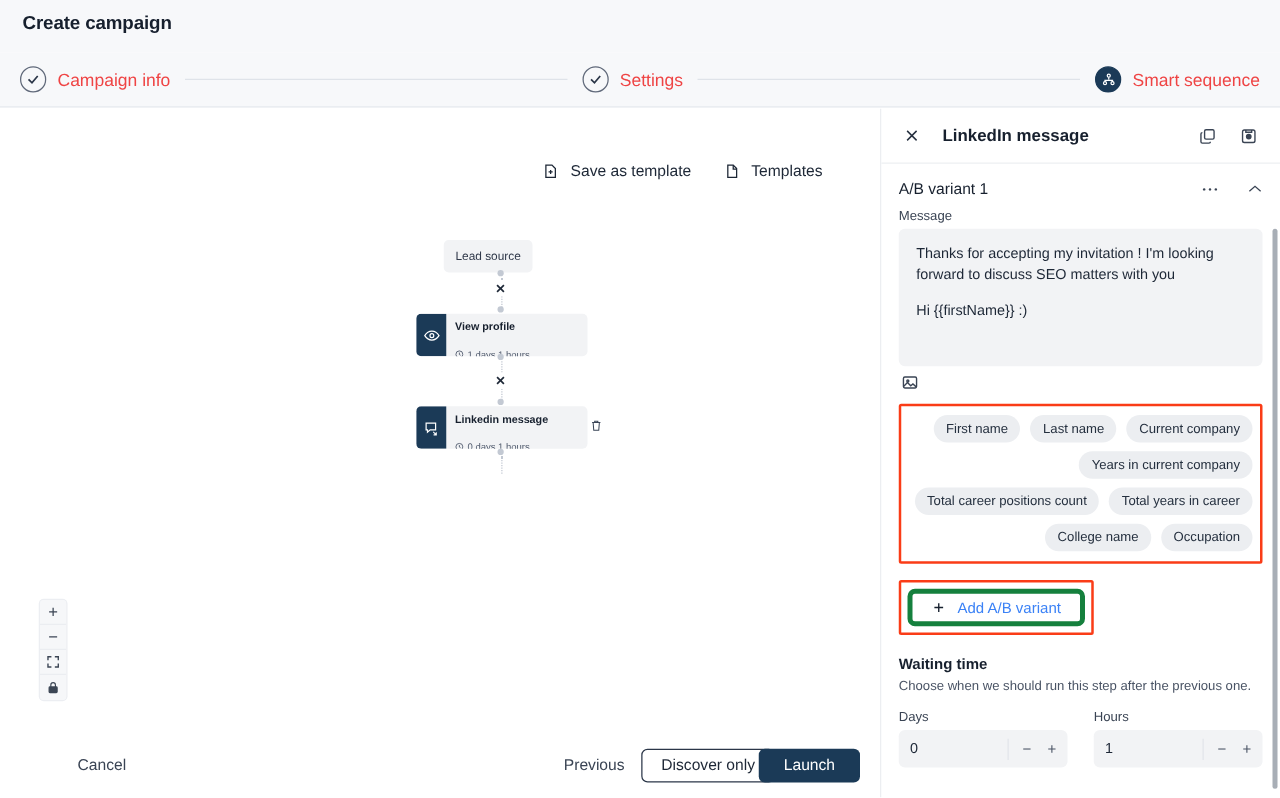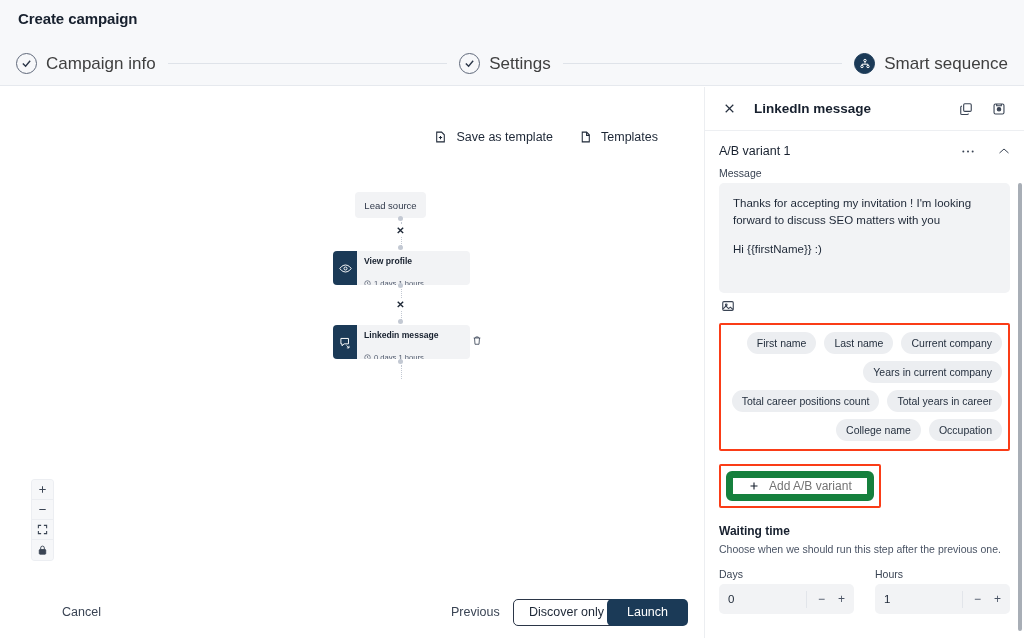--- a/index.html
+++ b/index.html
@@ -26,21 +26,21 @@
     background: #f7f8fa; border-bottom: 1px solid #e6e9ee;
     display: flex; align-items: center; padding: 0 16px;
   }
   .step { display: flex; align-items: center; gap: 9px; flex: 0 0 auto; }
   .step-circle {
     width: 21px; height: 21px; border-radius: 50%;
     display: flex; align-items: center; justify-content: center;
     border: 1.3px solid #60697a; color: #2b3648;
   }
   .step-circle.filled { background: #1b3a57; border-color: #1b3a57; color: #fff; }
-  .step-label { font-size: 17px; color: #404040; }
+  .step-label { font-size: 14px; color: #ef4444; }
   .step-line { flex: 1 1 auto; height: 1px; background: #dfe3e9; margin: 0 12px; }
 
   
   .canvas {
     position: absolute; top: 87px; left: 0; width: 704px; height: 551px;
     background: #ffffff;
   }
   .canvas-tools {
     position: absolute; top: 43px; right: 46px;
     display: flex; gap: 26px; align-items: flex-end;
@@ -175,22 +175,22 @@
     font-size: 10.5px; color: #25303f; cursor: pointer; white-space: nowrap;
   }
 
   .addvar-wrap {
     margin-top: 13px; border: 2.5px solid #fa3c17; border-radius: 2px;
     padding: 5px; display: inline-flex;
   }
   .btn-addvar {
     display: inline-flex; align-items: center; gap: 9px;
     height: 30px; padding: 0 15px; border-radius: 6px;
-    border: 7px solid #15803d; background: #fff;
-    font-size: 12px; color: #737373; cursor: pointer; font-family: inherit;
+    border: 4px solid #15803d; background: #fff;
+    font-size: 12px; color: #3b82f6; cursor: pointer; font-family: inherit;
   }
 
   .wait-title { font-size: 12px; font-weight: bold; color: #17202e; margin-top: 16px; }
   .wait-sub { font-size: 10.5px; color: #4a5465; margin-top: 5px; }
 
   .steppers { display: flex; gap: 21px; margin-top: 13px; }
   .stepper-col { width: 135px; }
   .stepper-col .lbl { font-size: 10.5px; color: #3a4454; margin-bottom: 4px; }
   .spinner {
     height: 30px; background: #f2f3f5; border-radius: 5px;

